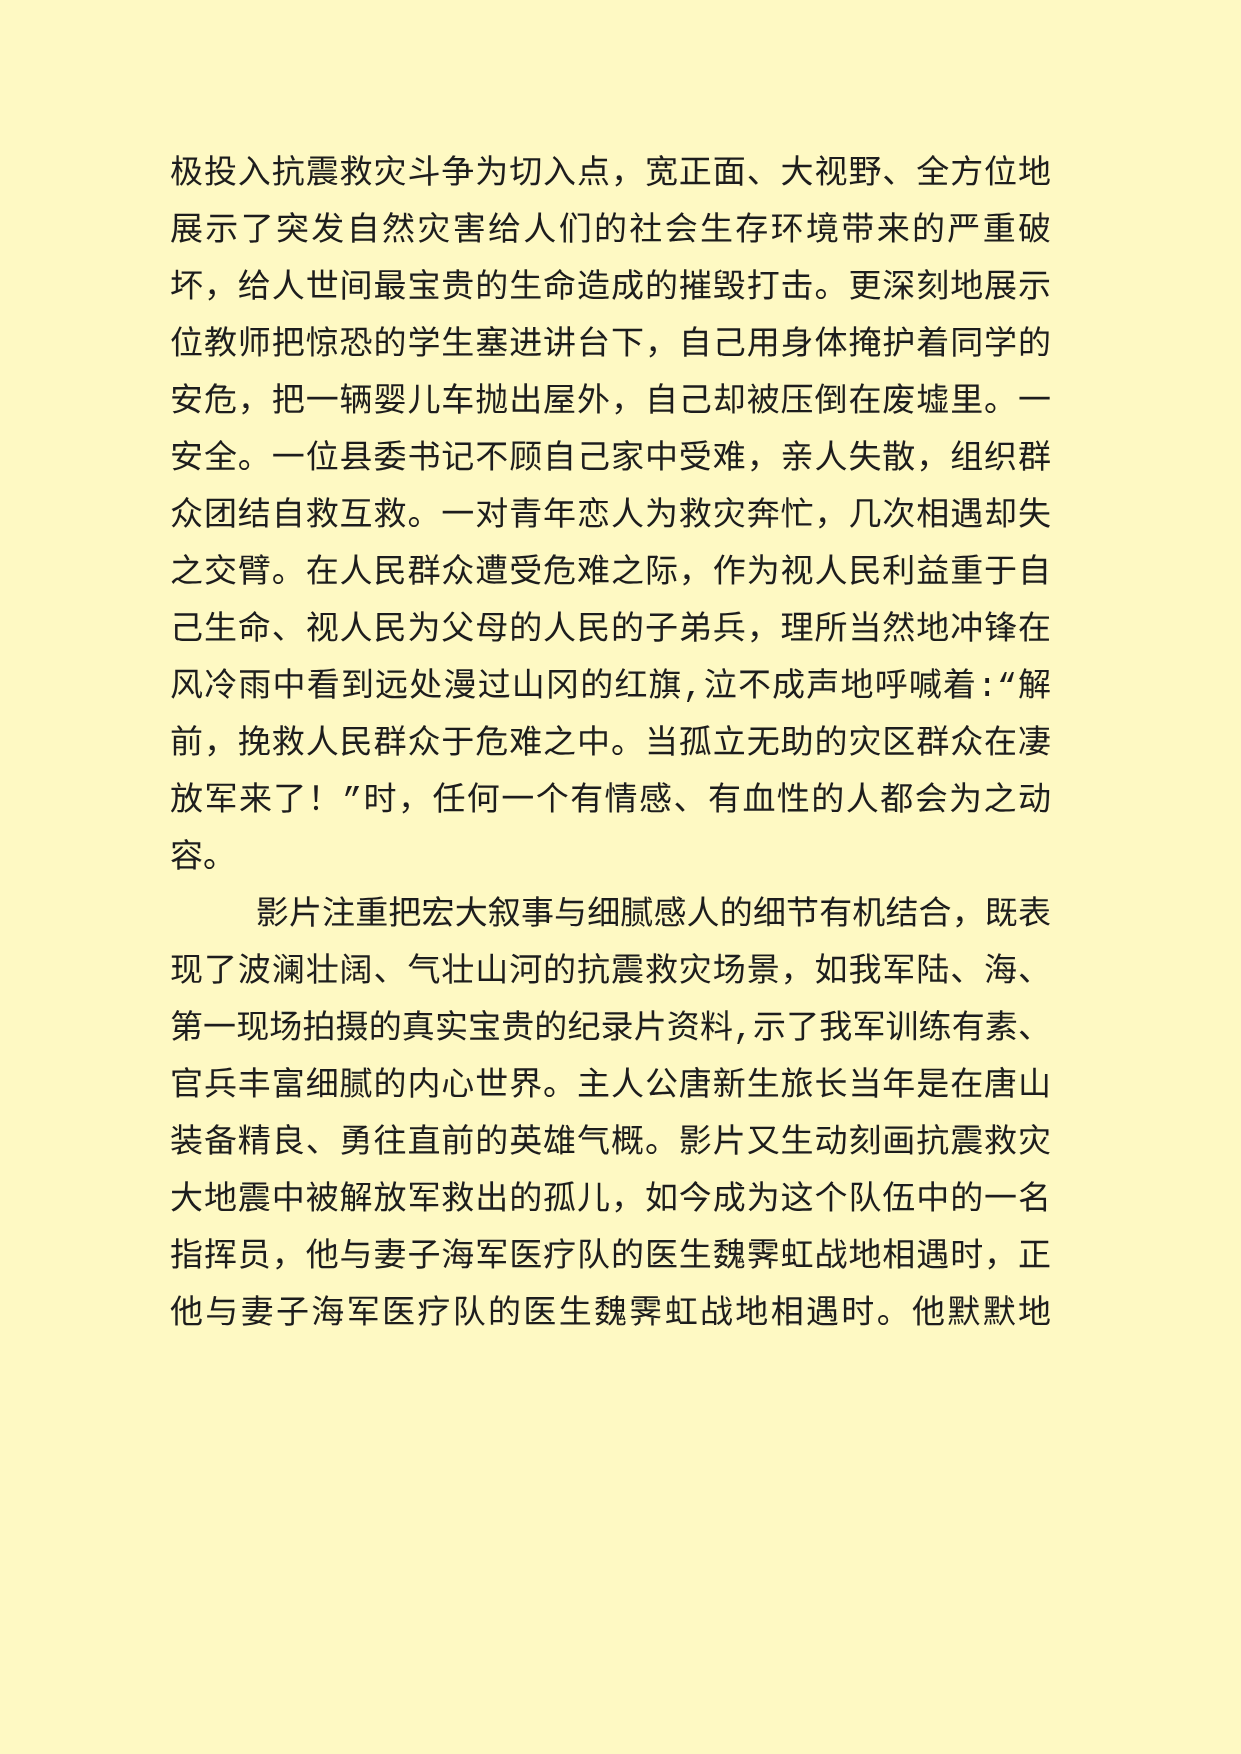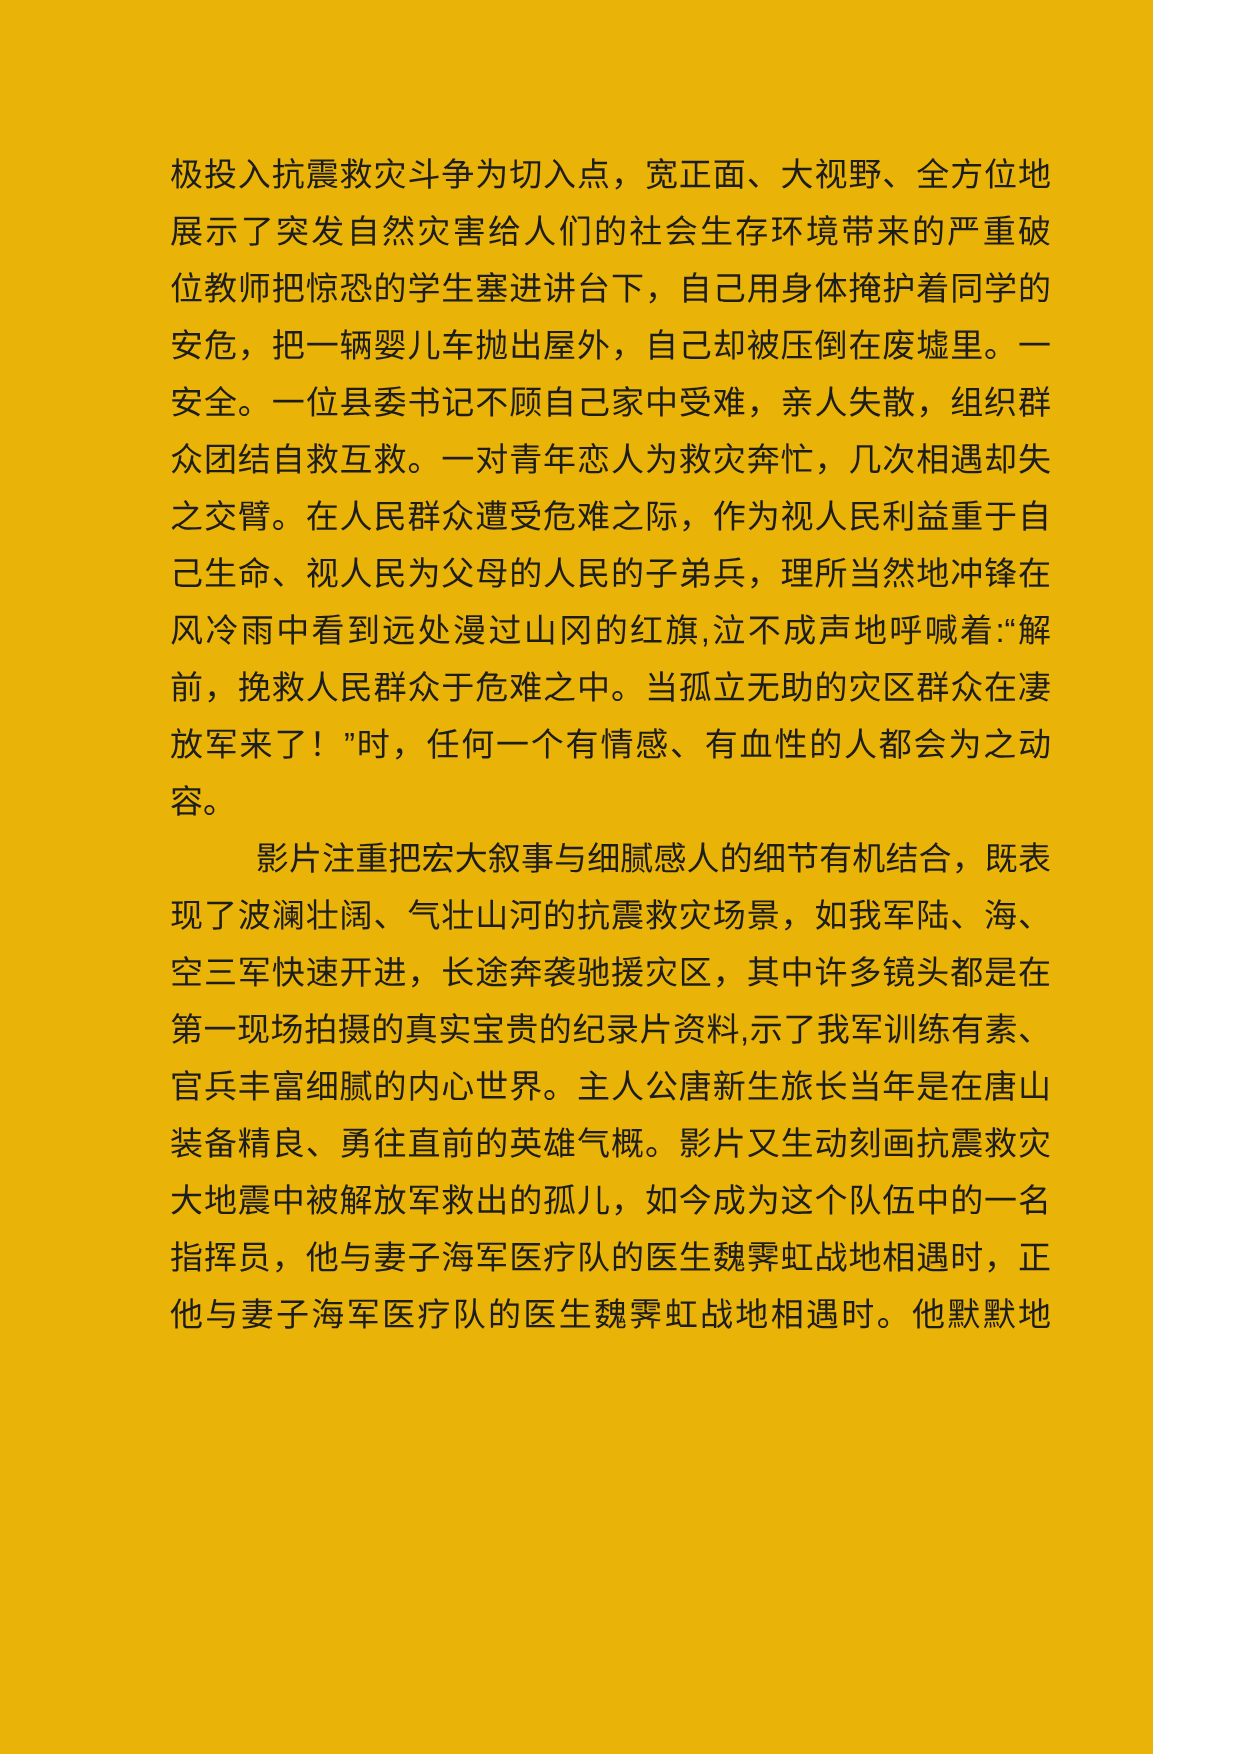--- a/index.html
+++ b/index.html
@@ -2,25 +2,25 @@
 <html lang="zh-CN"><head>
 <meta charset="utf-8">
 <style>
   html, body {
     margin: 0;
     padding: 0;
     background: #ffffff;
   }
   .page {
     position: relative;
-    width: 1153px;
+    width: 1241px;
     height: 1754px;
-    background: #eab308;
+    background: #fef9c3;
     overflow: hidden;
-    font-family: Liberation Sans, sans-serif;
+    font-family: Liberation Mono, monospace;
   }
   .text-block {
     position: absolute;
     left: 170px;
     top: 146px;
     width: 881px;
     font-size: 33px;
     line-height: 57px;
     color: #1d1d1d;
     letter-spacing: 0;
@@ -46,36 +46,36 @@
 </style>
 </head>
 <body>
 
 <div class="page">
   <div class="text-block">
 
     <div class="para">
       <div class="line">极投入抗震救灾斗争为切入点，宽正面、大视野、全方位地</div>
       <div class="line">展示了突发自然灾害给人们的社会生存环境带来的严重破</div>
+      <div class="line">坏，给人世间最宝贵的生命造成的摧毁打击。更深刻地展示</div>
       <div class="line">位教师把惊恐的学生塞进讲台下，自己用身体掩护着同学的</div>
       <div class="line">安危，把一辆婴儿车抛出屋外，自己却被压倒在废墟里。一</div>
       <div class="line">安全。一位县委书记不顾自己家中受难，亲人失散，组织群</div>
       <div class="line">众团结自救互救。一对青年恋人为救灾奔忙，几次相遇却失</div>
       <div class="line">之交臂。在人民群众遭受危难之际，作为视人民利益重于自</div>
       <div class="line">己生命、视人民为父母的人民的子弟兵，理所当然地冲锋在</div>
       <div class="line">风冷雨中看到远处漫过山冈的红旗,泣不成声地呼喊着:“解</div>
       <div class="line">前，挽救人民群众于危难之中。当孤立无助的灾区群众在凄</div>
       <div class="line">放军来了！”时，任何一个有情感、有血性的人都会为之动</div>
       <div class="line short-last">容。</div>
     </div>
 
     <div class="para">
       <div class="line first-indent">影片注重把宏大叙事与细腻感人的细节有机结合，既表</div>
       <div class="line">现了波澜壮阔、气壮山河的抗震救灾场景，如我军陆、海、</div>
-      <div class="line">空三军快速开进，长途奔袭驰援灾区，其中许多镜头都是在</div>
       <div class="line">第一现场拍摄的真实宝贵的纪录片资料,示了我军训练有素、</div>
       <div class="line">官兵丰富细腻的内心世界。主人公唐新生旅长当年是在唐山</div>
       <div class="line">装备精良、勇往直前的英雄气概。影片又生动刻画抗震救灾</div>
       <div class="line">大地震中被解放军救出的孤儿，如今成为这个队伍中的一名</div>
       <div class="line">指挥员，他与妻子海军医疗队的医生魏霁虹战地相遇时，正</div>
       <div class="line">他与妻子海军医疗队的医生魏霁虹战地相遇时。他默默地</div>
     </div>
 
   </div>
 </div>

